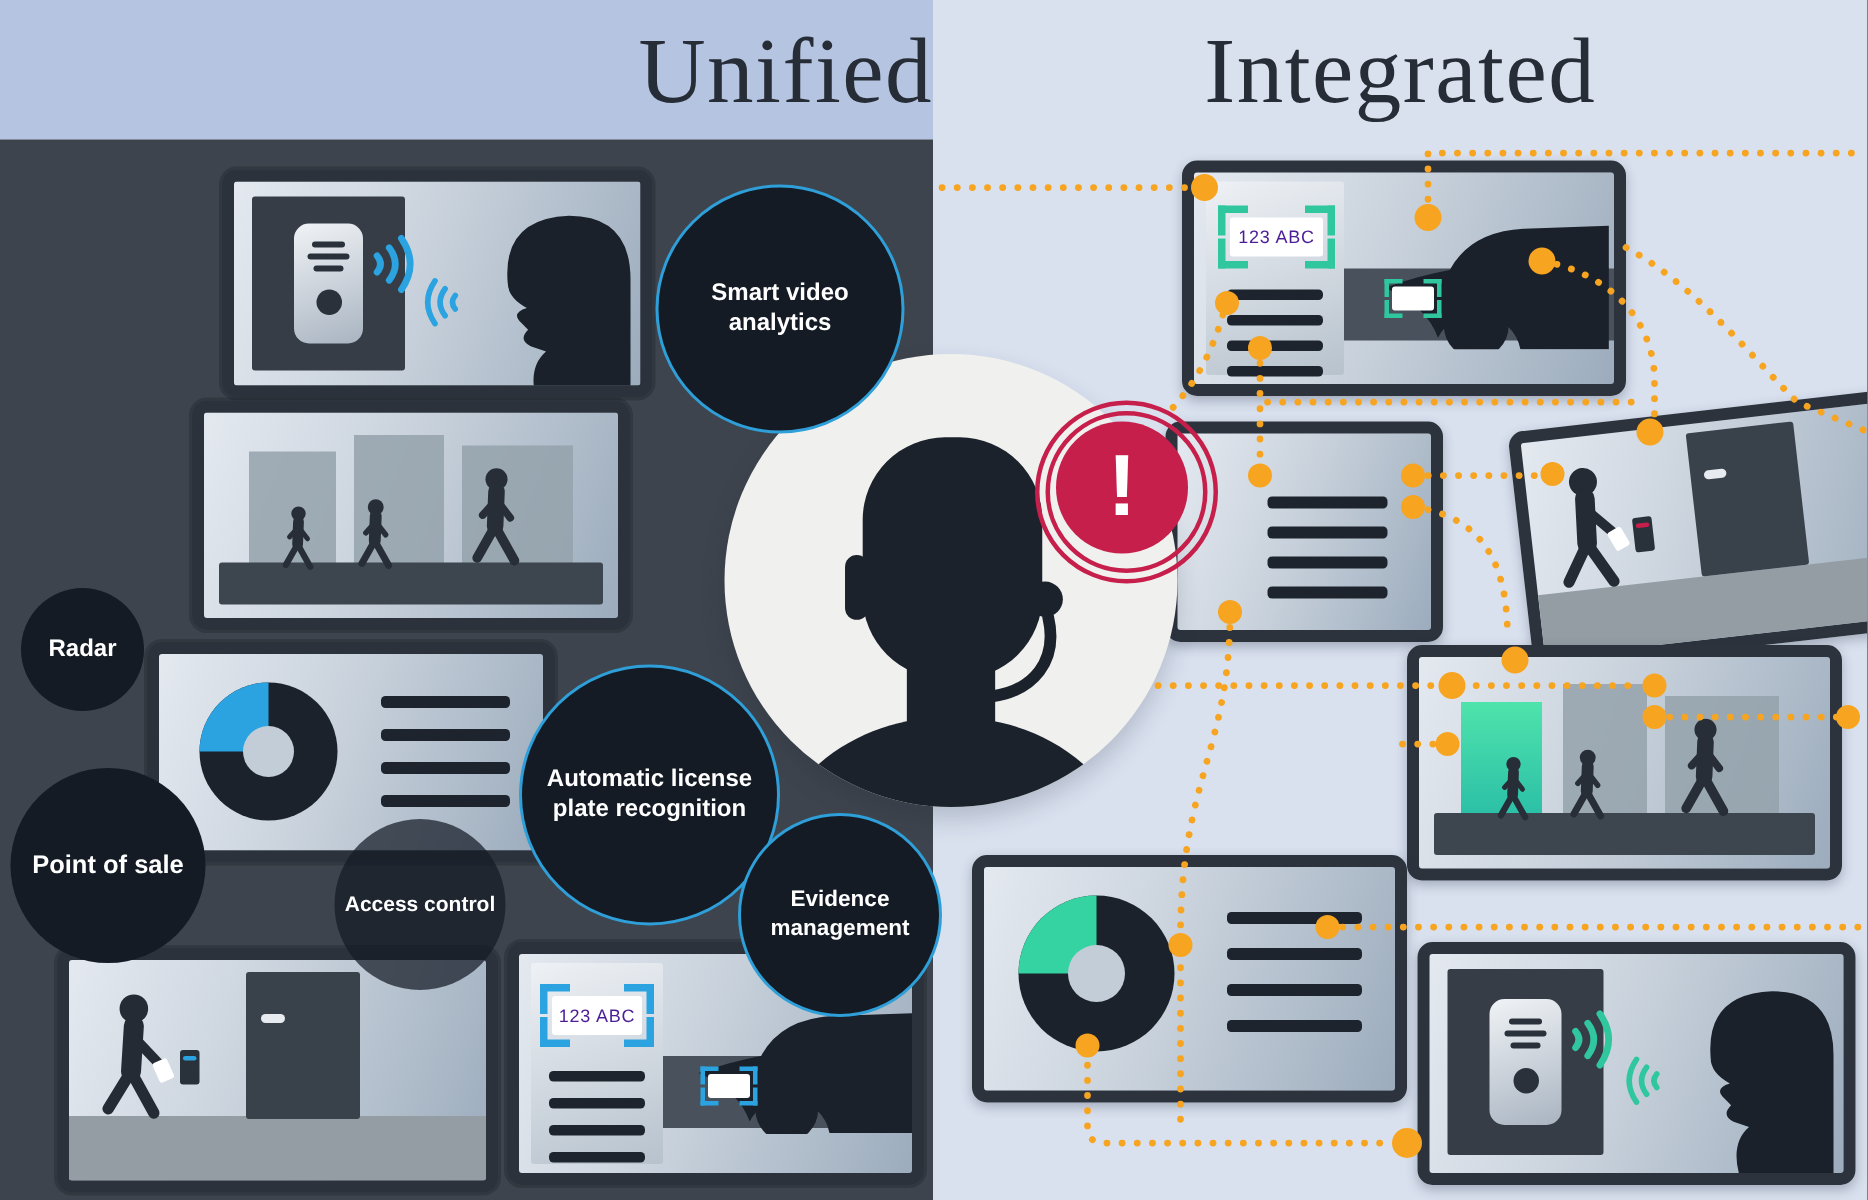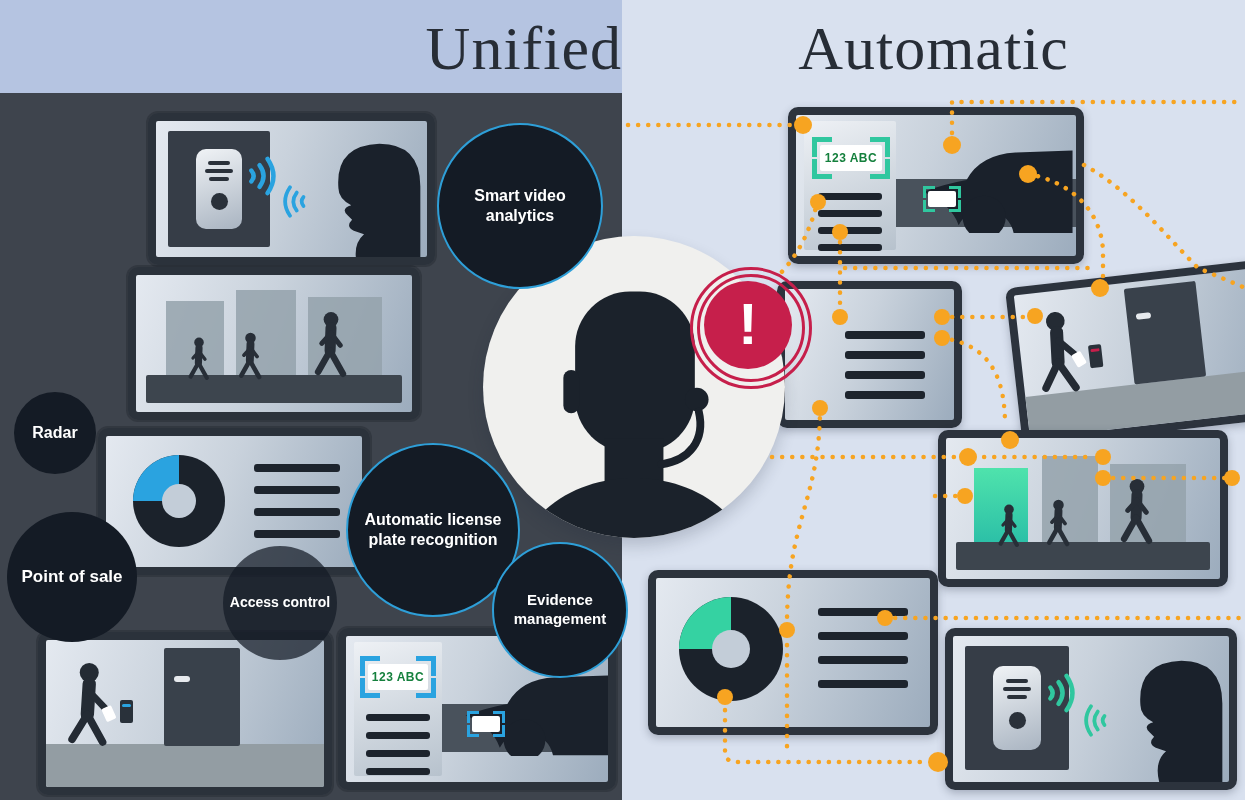--- a/index.html
+++ b/index.html
@@ -30,21 +30,21 @@
   .door{position:absolute;background:#39414b;border-radius:2px;}
   .handle{position:absolute;background:#e7eaee;border-radius:3px;}
   .reader{position:absolute;background:#29313a;border-radius:2px;}
   .reader .led{position:absolute;left:2px;top:4px;width:9px;height:3px;border-radius:2px;}
   .panel-dark{position:absolute;background:#363d47;border-radius:2px;}
   .device{position:absolute;background:linear-gradient(160deg,#f0f3f6,#a9b4c1);border-radius:10px;}
   .dline{position:absolute;background:#2a313a;border-radius:2px;height:4px;}
   .dcirc{position:absolute;background:#2a313a;border-radius:50%;width:17px;height:17px;}
   .subpanel{position:absolute;background:linear-gradient(160deg,#eef1f5,#b7c2cd);border-radius:2px;}
   .plate{position:absolute;background:#fff;border-radius:2px;display:flex;align-items:center;
-         justify-content:center;font-weight:700;color:#15803d;font-size:12px;letter-spacing:.5px;}
+         justify-content:center;font-weight:400;color:#4c1d95;font-size:12px;letter-spacing:.5px;}
   .corners span{position:absolute;width:15px;height:15px;}
   .corners .tl{left:0;top:0;border-left:5px solid;border-top:5px solid;}
   .corners .tr{right:0;top:0;border-right:5px solid;border-top:5px solid;}
   .corners .bl{left:0;bottom:0;border-left:5px solid;border-bottom:5px solid;}
   .corners .br{right:0;bottom:0;border-right:5px solid;border-bottom:5px solid;}
   .corners.small span{width:9px;height:9px;}
   .corners.small .tl{border-width:3px;} .corners.small .tr{border-width:3px;}
   .corners.small .bl{border-width:3px;} .corners.small .br{border-width:3px;}
   .blue{color:#2aa3e0;border-color:#2aa3e0;}
   .teal{color:#30c79f;border-color:#30c79f;}
@@ -105,21 +105,21 @@
   </defs>
 </svg>
 
 <div id="canvas">
 
   <div class="abs" id="right-bg"></div>
   <div class="abs" id="left-header"></div>
   <div class="abs" id="left-panel"></div>
 
   <div class="abs title" id="title-unified">Unified</div>
-  <div class="abs title" id="title-integrated">Automatic</div>
+  <div class="abs title" id="title-integrated">Integrated</div>
 
   <div class="abs screen" style="left:148px;top:113px;width:271px;height:136px;">
     <div class="inner">
       <div class="panel-dark" style="left:12px;top:10px;width:102px;height:116px;">
         <div class="device" style="left:28px;top:18px;width:46px;height:80px;">
           <div class="dline" style="left:12px;top:12px;width:22px;"></div>
           <div class="dline" style="left:9px;top:20px;width:28px;"></div>
           <div class="dline" style="left:13px;top:28px;width:20px;"></div>
           <div class="dcirc" style="left:15px;top:44px;"></div>
         </div>

